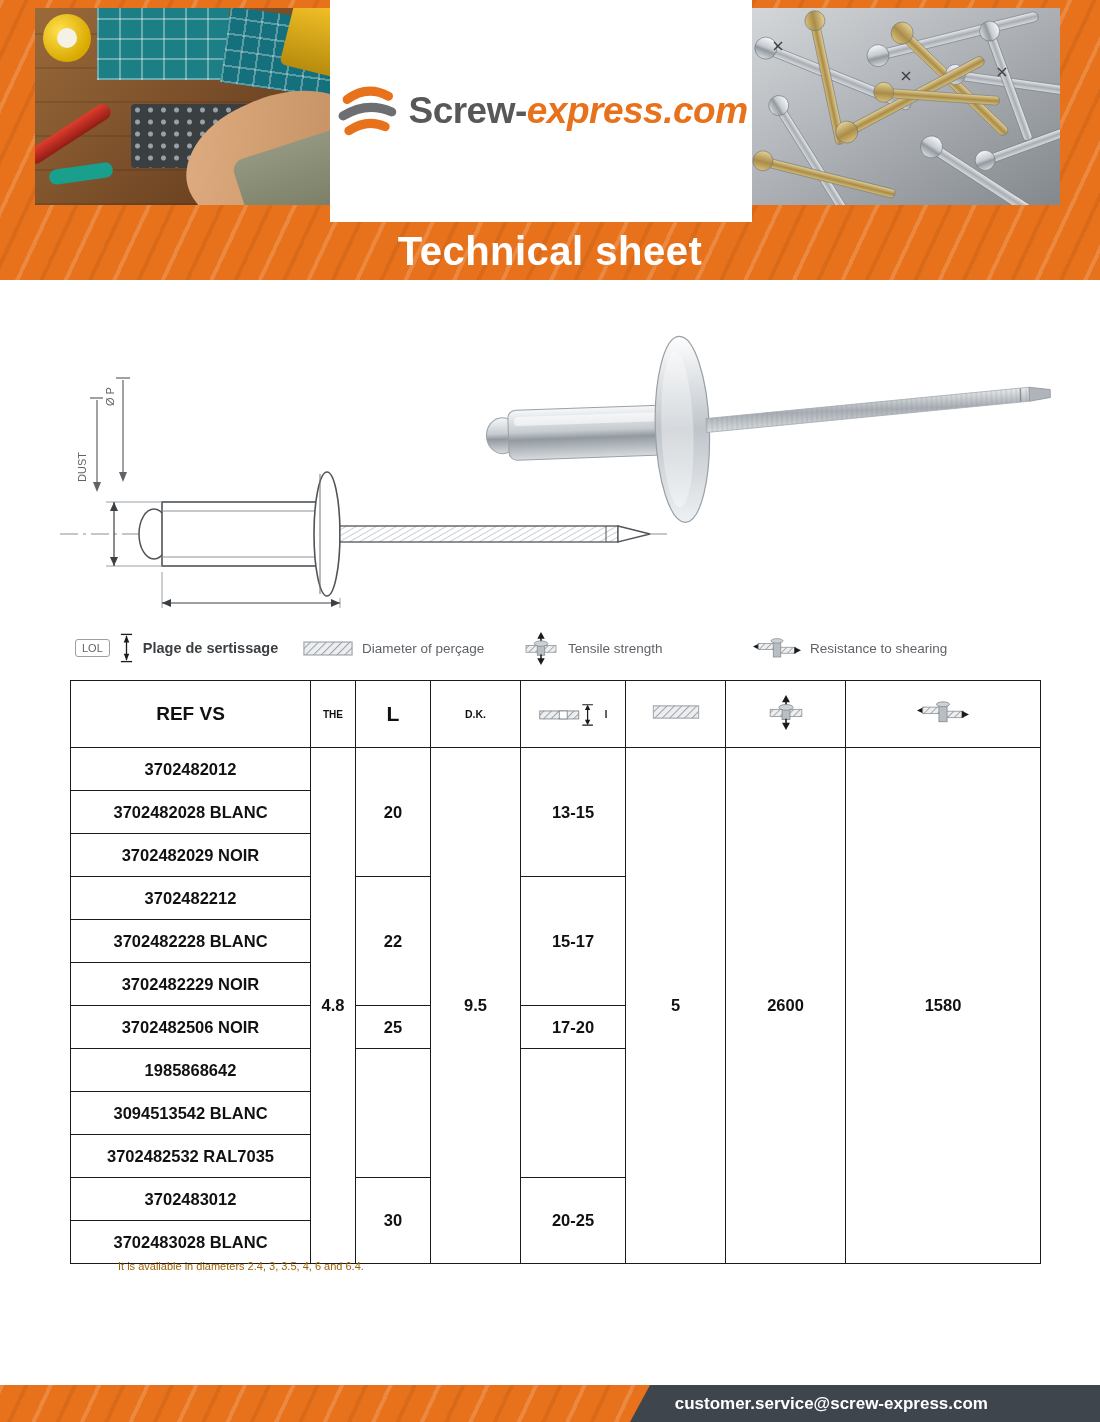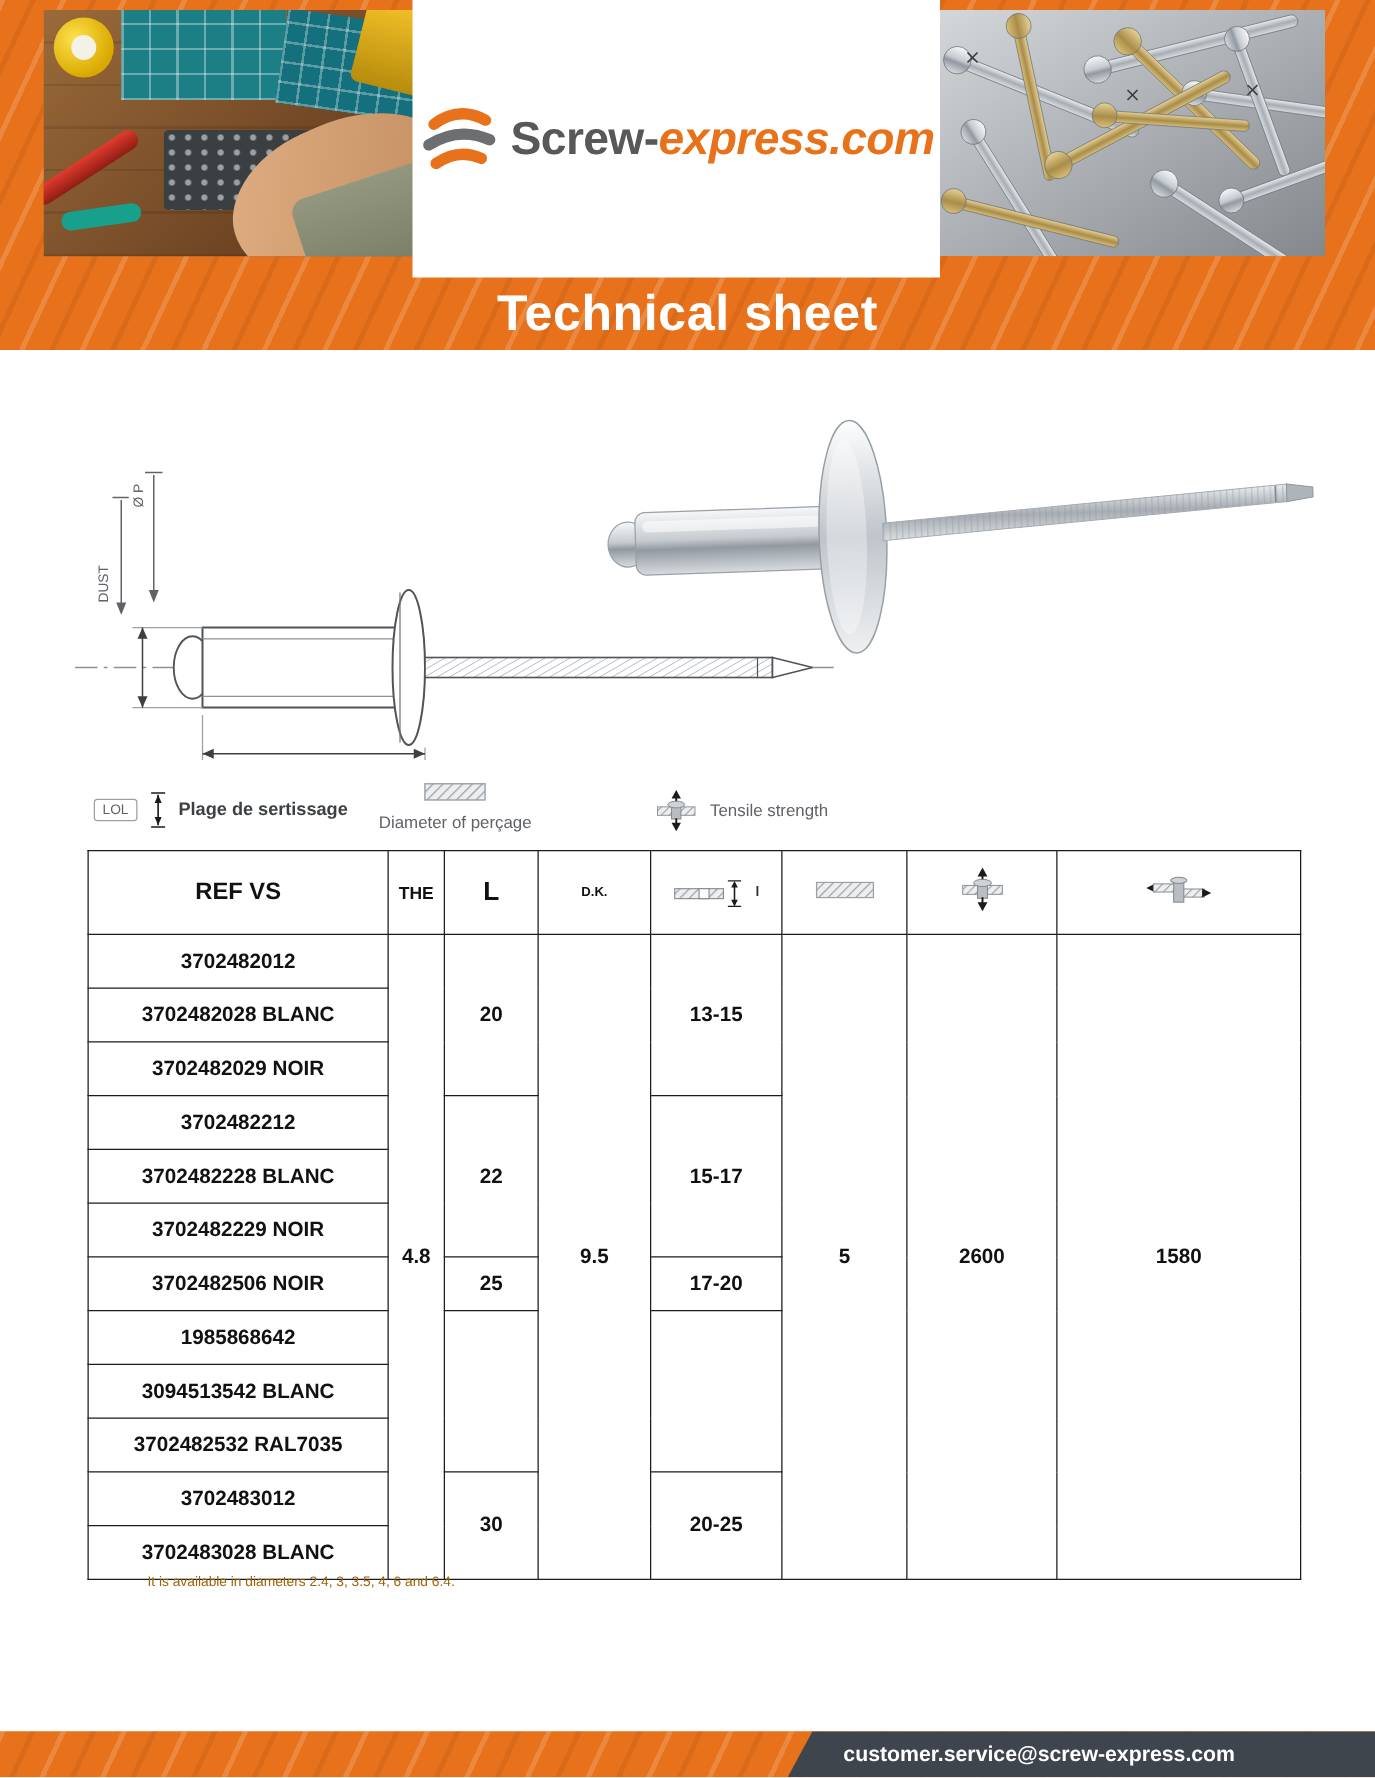--- a/index.html
+++ b/index.html
@@ -48,32 +48,32 @@
   .lp-tool{left:252px;top:-6px;width:60px;height:70px;background:linear-gradient(#f3c128,#b78c0d);transform:rotate(14deg);border-radius:6px;}
 
   
   .rivet-photo{position:absolute;left:450px;top:288px;width:610px;height:250px;}
   .rivet-drawing{position:absolute;left:50px;top:362px;width:630px;height:270px;}
   .dim-label{font-size:11px;fill:#5f6368;font-family:"Liberation Sans",sans-serif;}
 
   
   .legend{position:absolute;top:626px;left:75px;width:980px;height:44px;}
   .legend-item{position:absolute;top:0;height:44px;display:flex;align-items:center;gap:9px;}
-  .li-1{left:0;} .li-2{left:228px;flex-direction:column;} .li-3{left:448px;} .li-4{left:678px;}
+  .li-1{left:0;} .li-2{left:228px;} .li-3{left:448px;} .li-4{left:678px;}
   .legend-label{font-size:13.5px;color:#5f6368;white-space:nowrap;}
   .li-1 .legend-label{font-weight:bold;color:#3c4043;font-size:14.5px;}
   .lol-box{border:1.6px solid #9aa0a6;color:#5f6368;font-size:11px;padding:2px 6px;border-radius:3px;background:#fff;}
 
   
   .spec-table{position:absolute;top:680px;left:70px;width:970px;border-collapse:collapse;table-layout:fixed;background:#fff;}
   .spec-table th,.spec-table td{border:1.6px solid #1b1b1b;text-align:center;vertical-align:middle;
     padding:0;font-weight:bold;color:#111;overflow:hidden;}
   .spec-table thead th{height:66px;}
   .spec-table td{height:42px;font-size:16.5px;}
-  .th-ref{font-size:19px;} .th-the{font-size:14px;} .th-l{font-size:21px;} .th-dk{font-size:10.5px;}
+  .th-ref{font-size:19px;} .th-the{font-size:10px;} .th-l{font-size:21px;} .th-dk{font-size:10.5px;}
   .hdr-icon-row{display:flex;align-items:center;justify-content:center;gap:4px;}
   .grip-letter{font-size:11px;font-weight:bold;color:#333;}
 
   
   .note{position:absolute;top:1260px;left:118px;font-size:11px;color:#a16207;font-weight:normal;margin:0;}
 
   
   .footer{position:absolute;bottom:0;left:0;width:1100px;height:37px;}
   .footer-dark{position:absolute;right:0;top:0;height:37px;width:470px;background:#3f454d;
     clip-path:polygon(20px 0,100% 0,100% 100%,0 100%);
@@ -329,20 +329,26 @@
           <use href="#icon-drill"></use>
         </svg>
       <span class="legend-label">Diameter of perçage</span>
     </div>
     <div class="legend-item li-3">
       <svg width="36" height="33" viewBox="0 0 48 44">
           <use href="#icon-tensile"></use>
         </svg>
       <span class="legend-label">Tensile strength</span>
     </div>
+    <div class="legend-item li-4">
+      <svg width="48" height="24" viewBox="0 0 64 32">
+          <use href="#icon-shear"></use>
+        </svg>
+      <span class="legend-label">Resistance to shearing</span>
+    </div>
   </div>
 
   <table class="spec-table">
     <colgroup>
       <col style="width:240px">
         <col style="width:45px">
         <col style="width:75px">
         <col style="width:90px">
       <col style="width:105px">
         <col style="width:100px">

